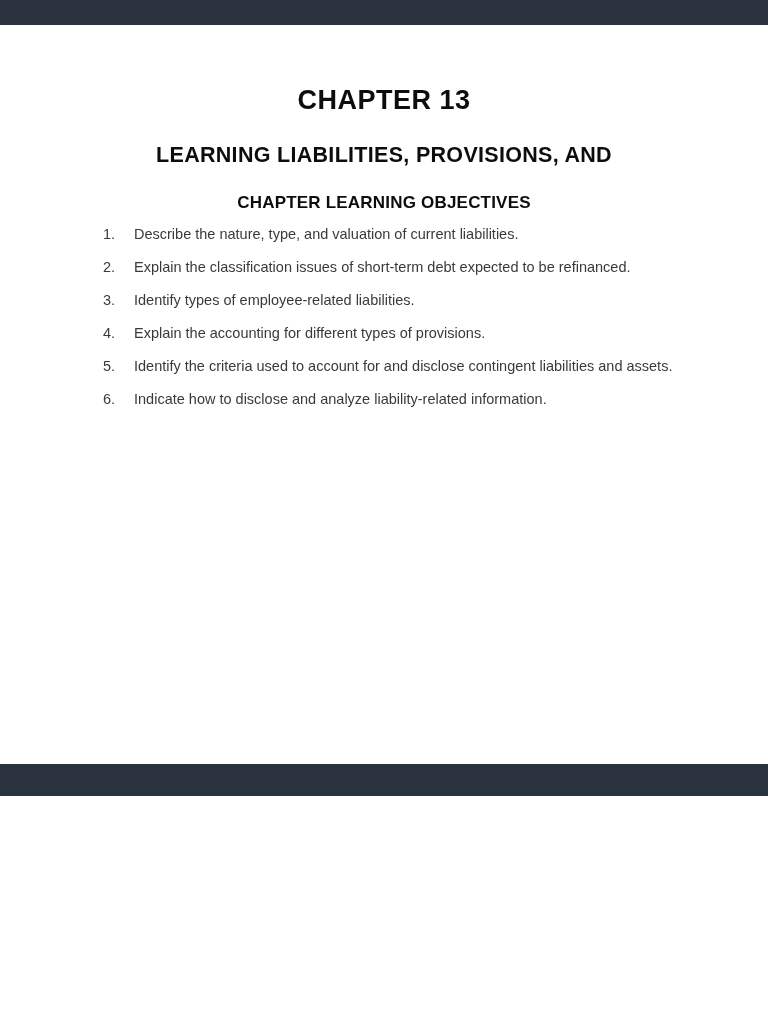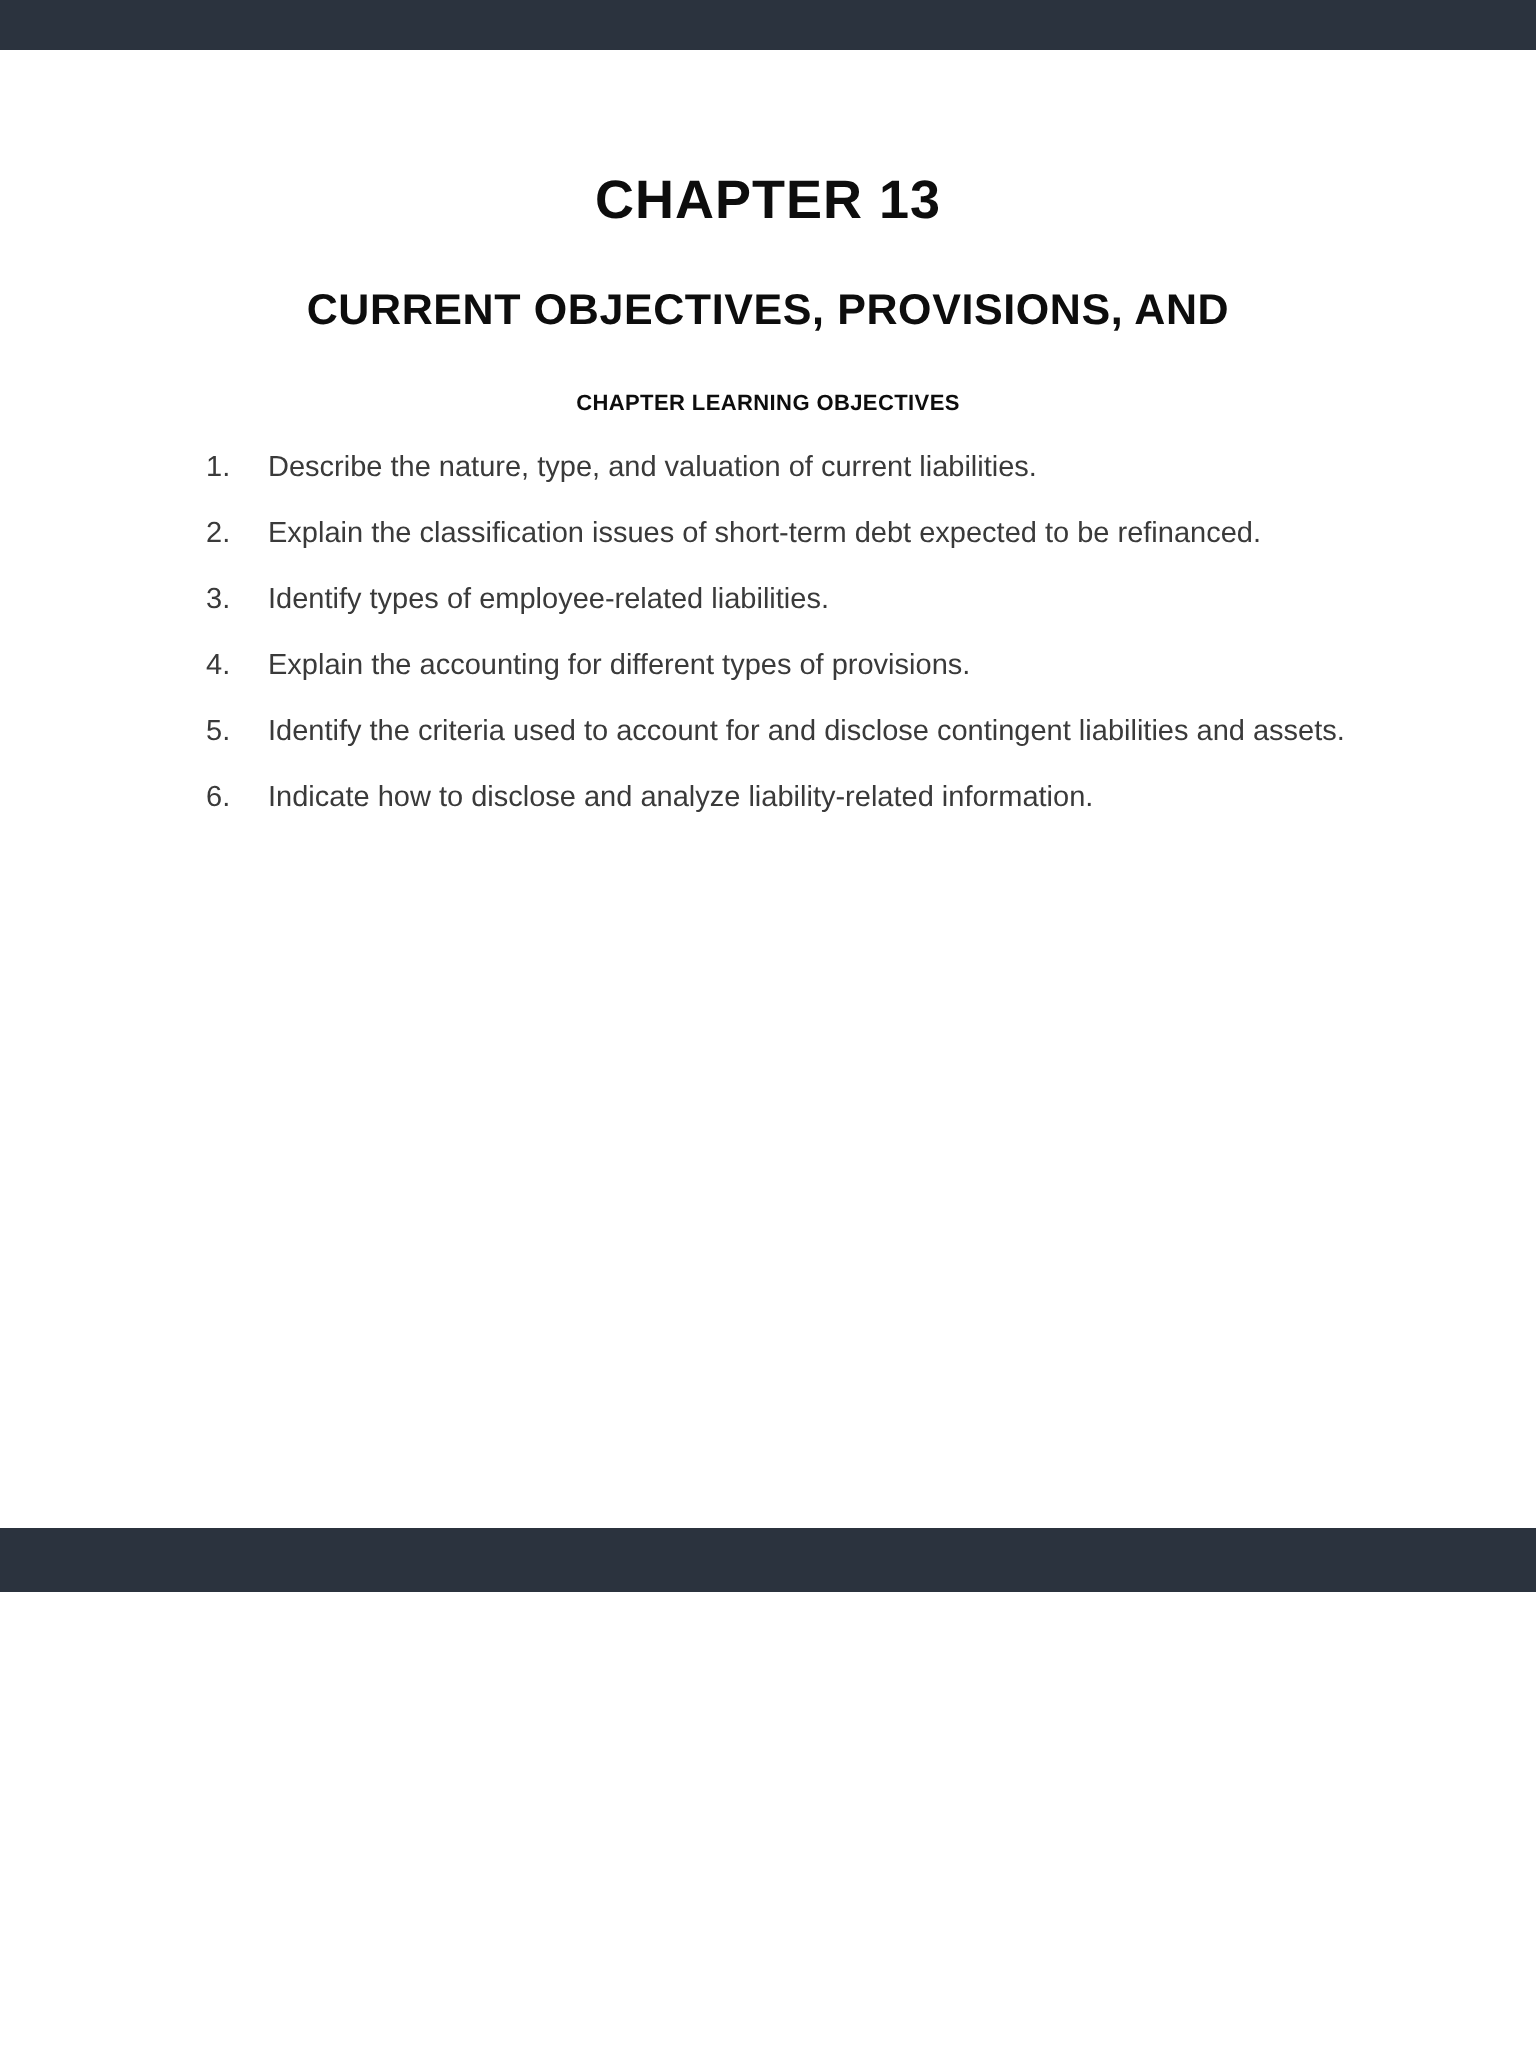--- a/index.html
+++ b/index.html
@@ -45,21 +45,21 @@
     text-align: center;
     font-size: 21.5px;
     line-height: 27px;
     font-weight: bold;
     color: #0d0d0d;
     letter-spacing: 0.3px;
   }
   .section-heading {
     margin: 24px 0 0 0;
     text-align: center;
-    font-size: 11px;
+    font-size: 17px;
     line-height: 19px;
     font-weight: bold;
     color: #0d0d0d;
     letter-spacing: 0.2px;
   }
   .objectives {
     margin: 15px 0 0 0;
     padding: 0 60px 0 103px;
     list-style: none;
   }
@@ -86,21 +86,21 @@
 
 <div class="viewer">
 
   <div class="chrome-bar top" style="background: rgb(43, 51, 62);"></div>
 
   <div class="page">
 
     <h1 class="chapter-title">CHAPTER 13</h1>
 
     <h2 class="document-title">
-      <div>CURRENT OBJECTIVES, PROVISIONS, AND</div>
+      <div>LEARNING LIABILITIES, PROVISIONS, AND</div>
     </h2>
 
     <h3 class="section-heading">CHAPTER LEARNING OBJECTIVES</h3>
 
     <ol class="objectives">
       <li class="objective-row">
         <span class="objective-num">1.</span>
         <span class="objective-text">Describe the nature, type, and valuation of current liabilities.</span>
       </li>
       <li class="objective-row">

